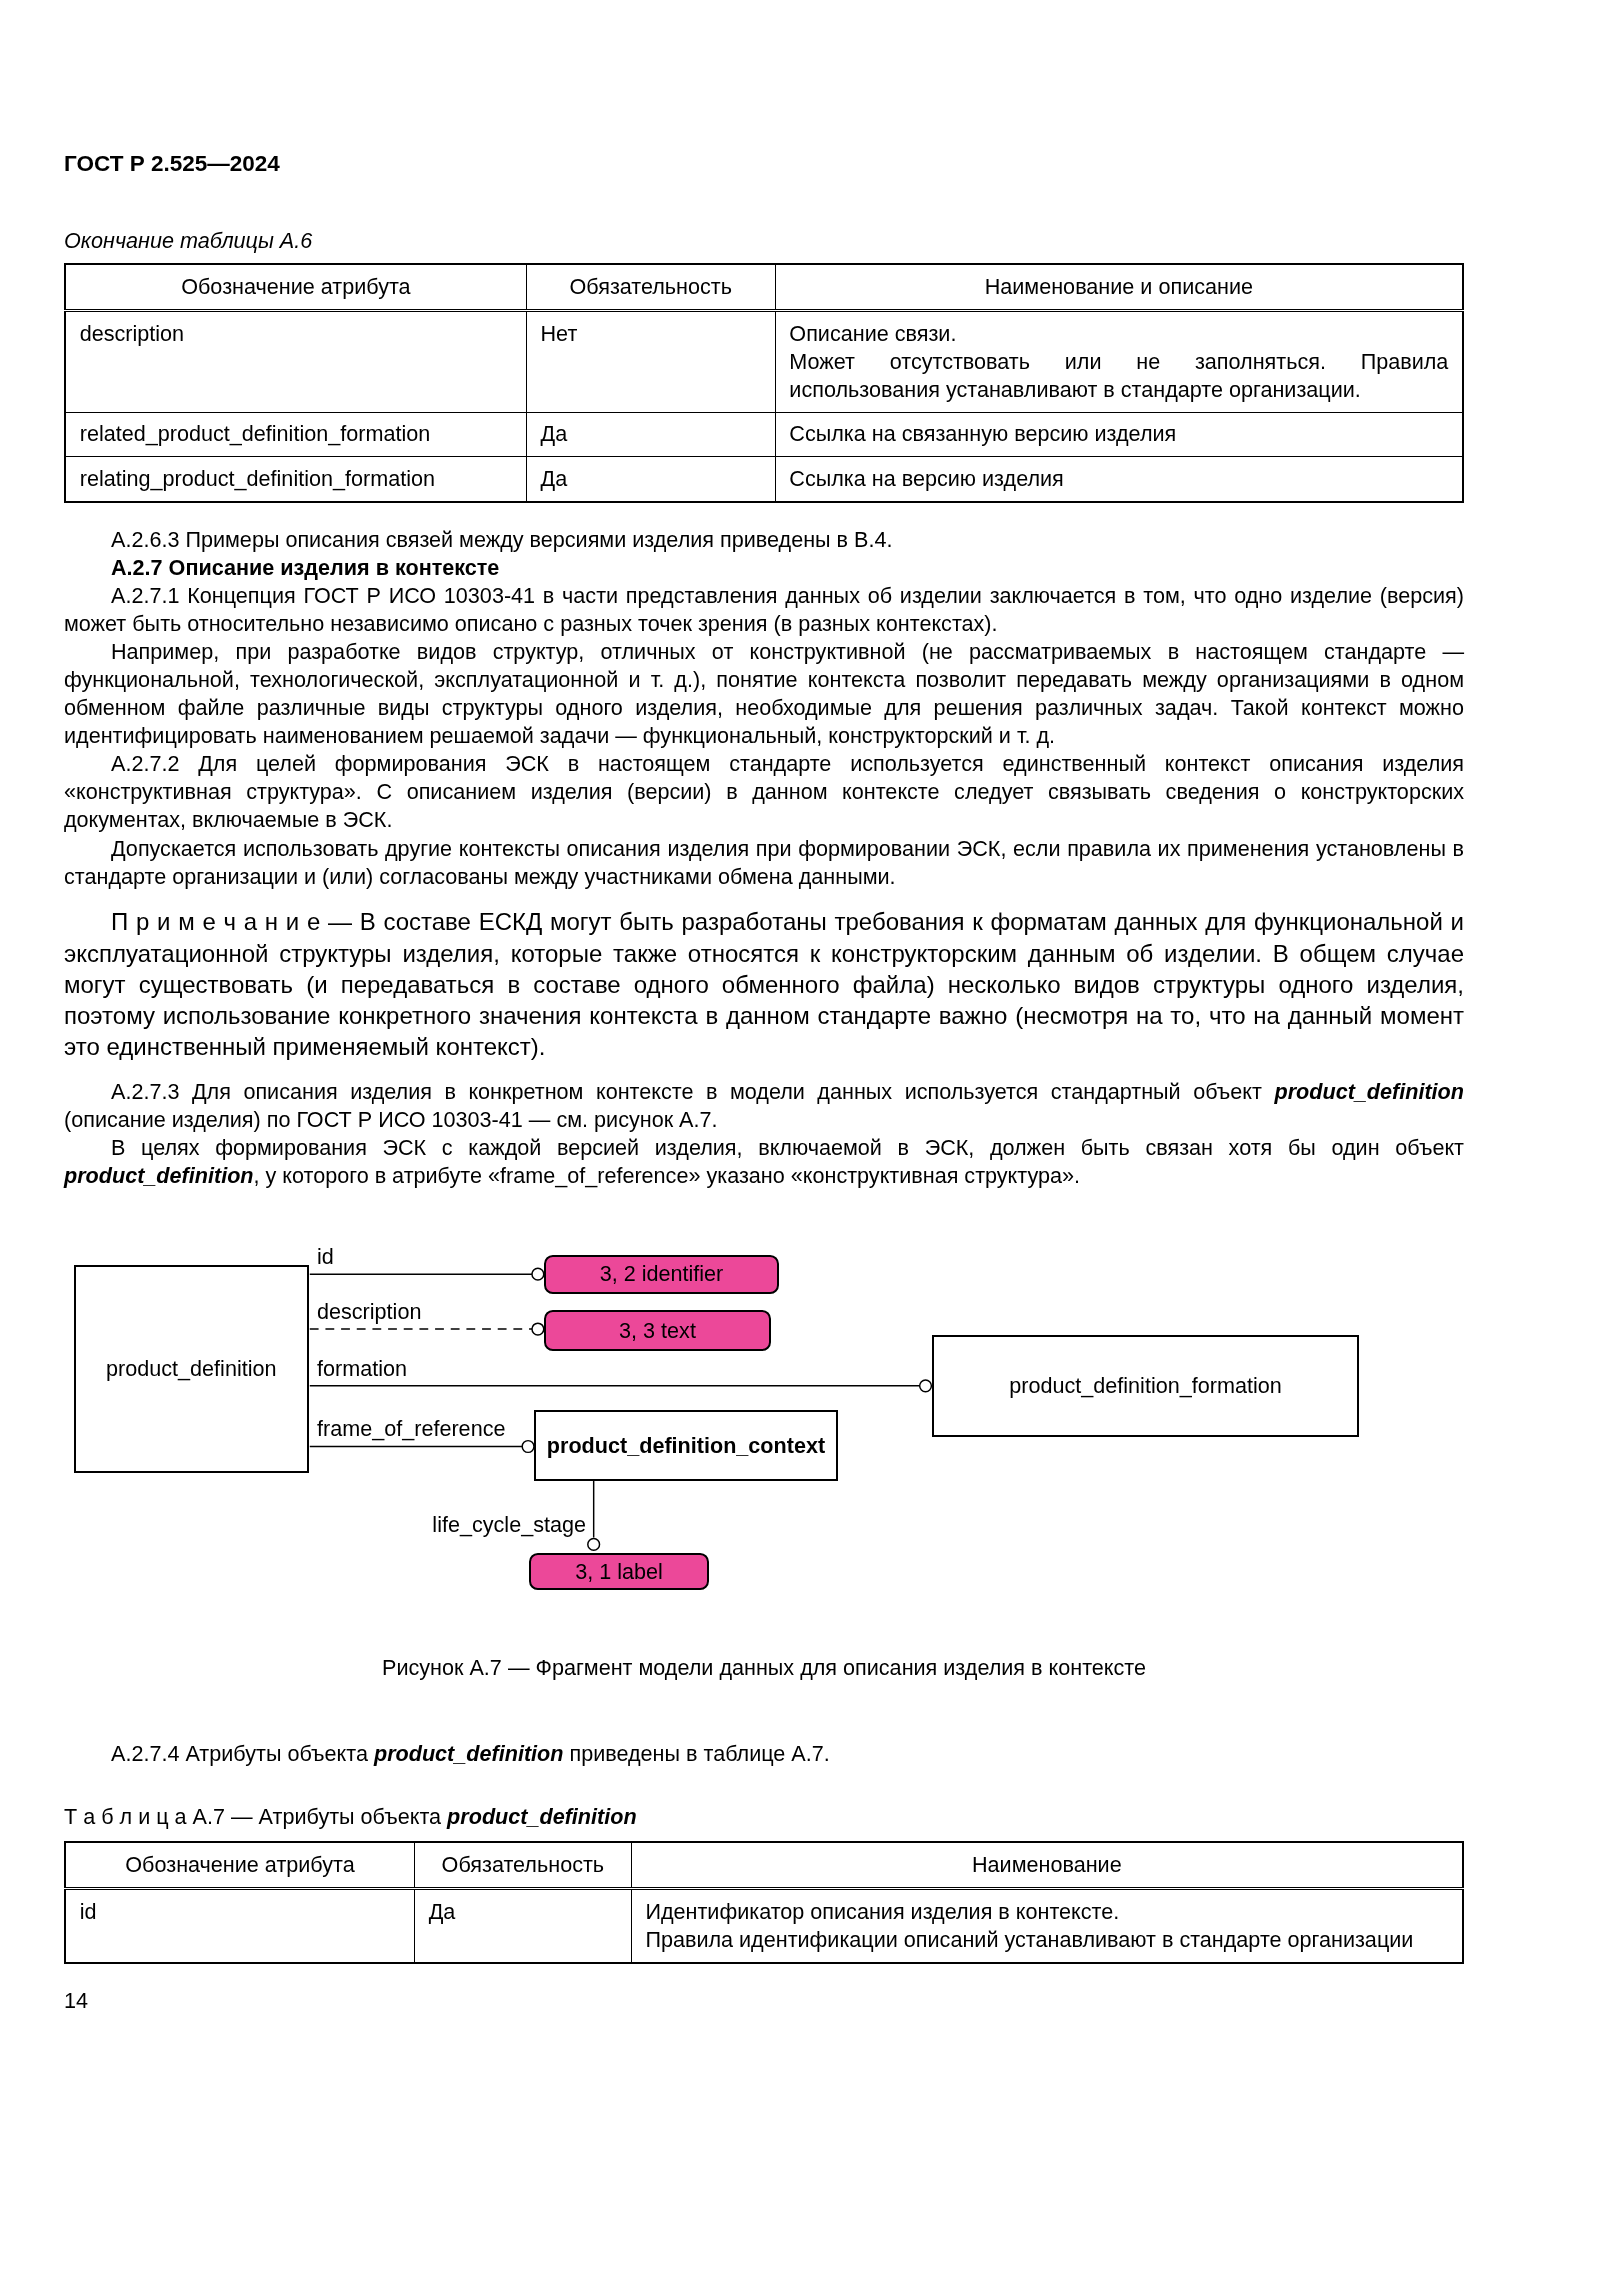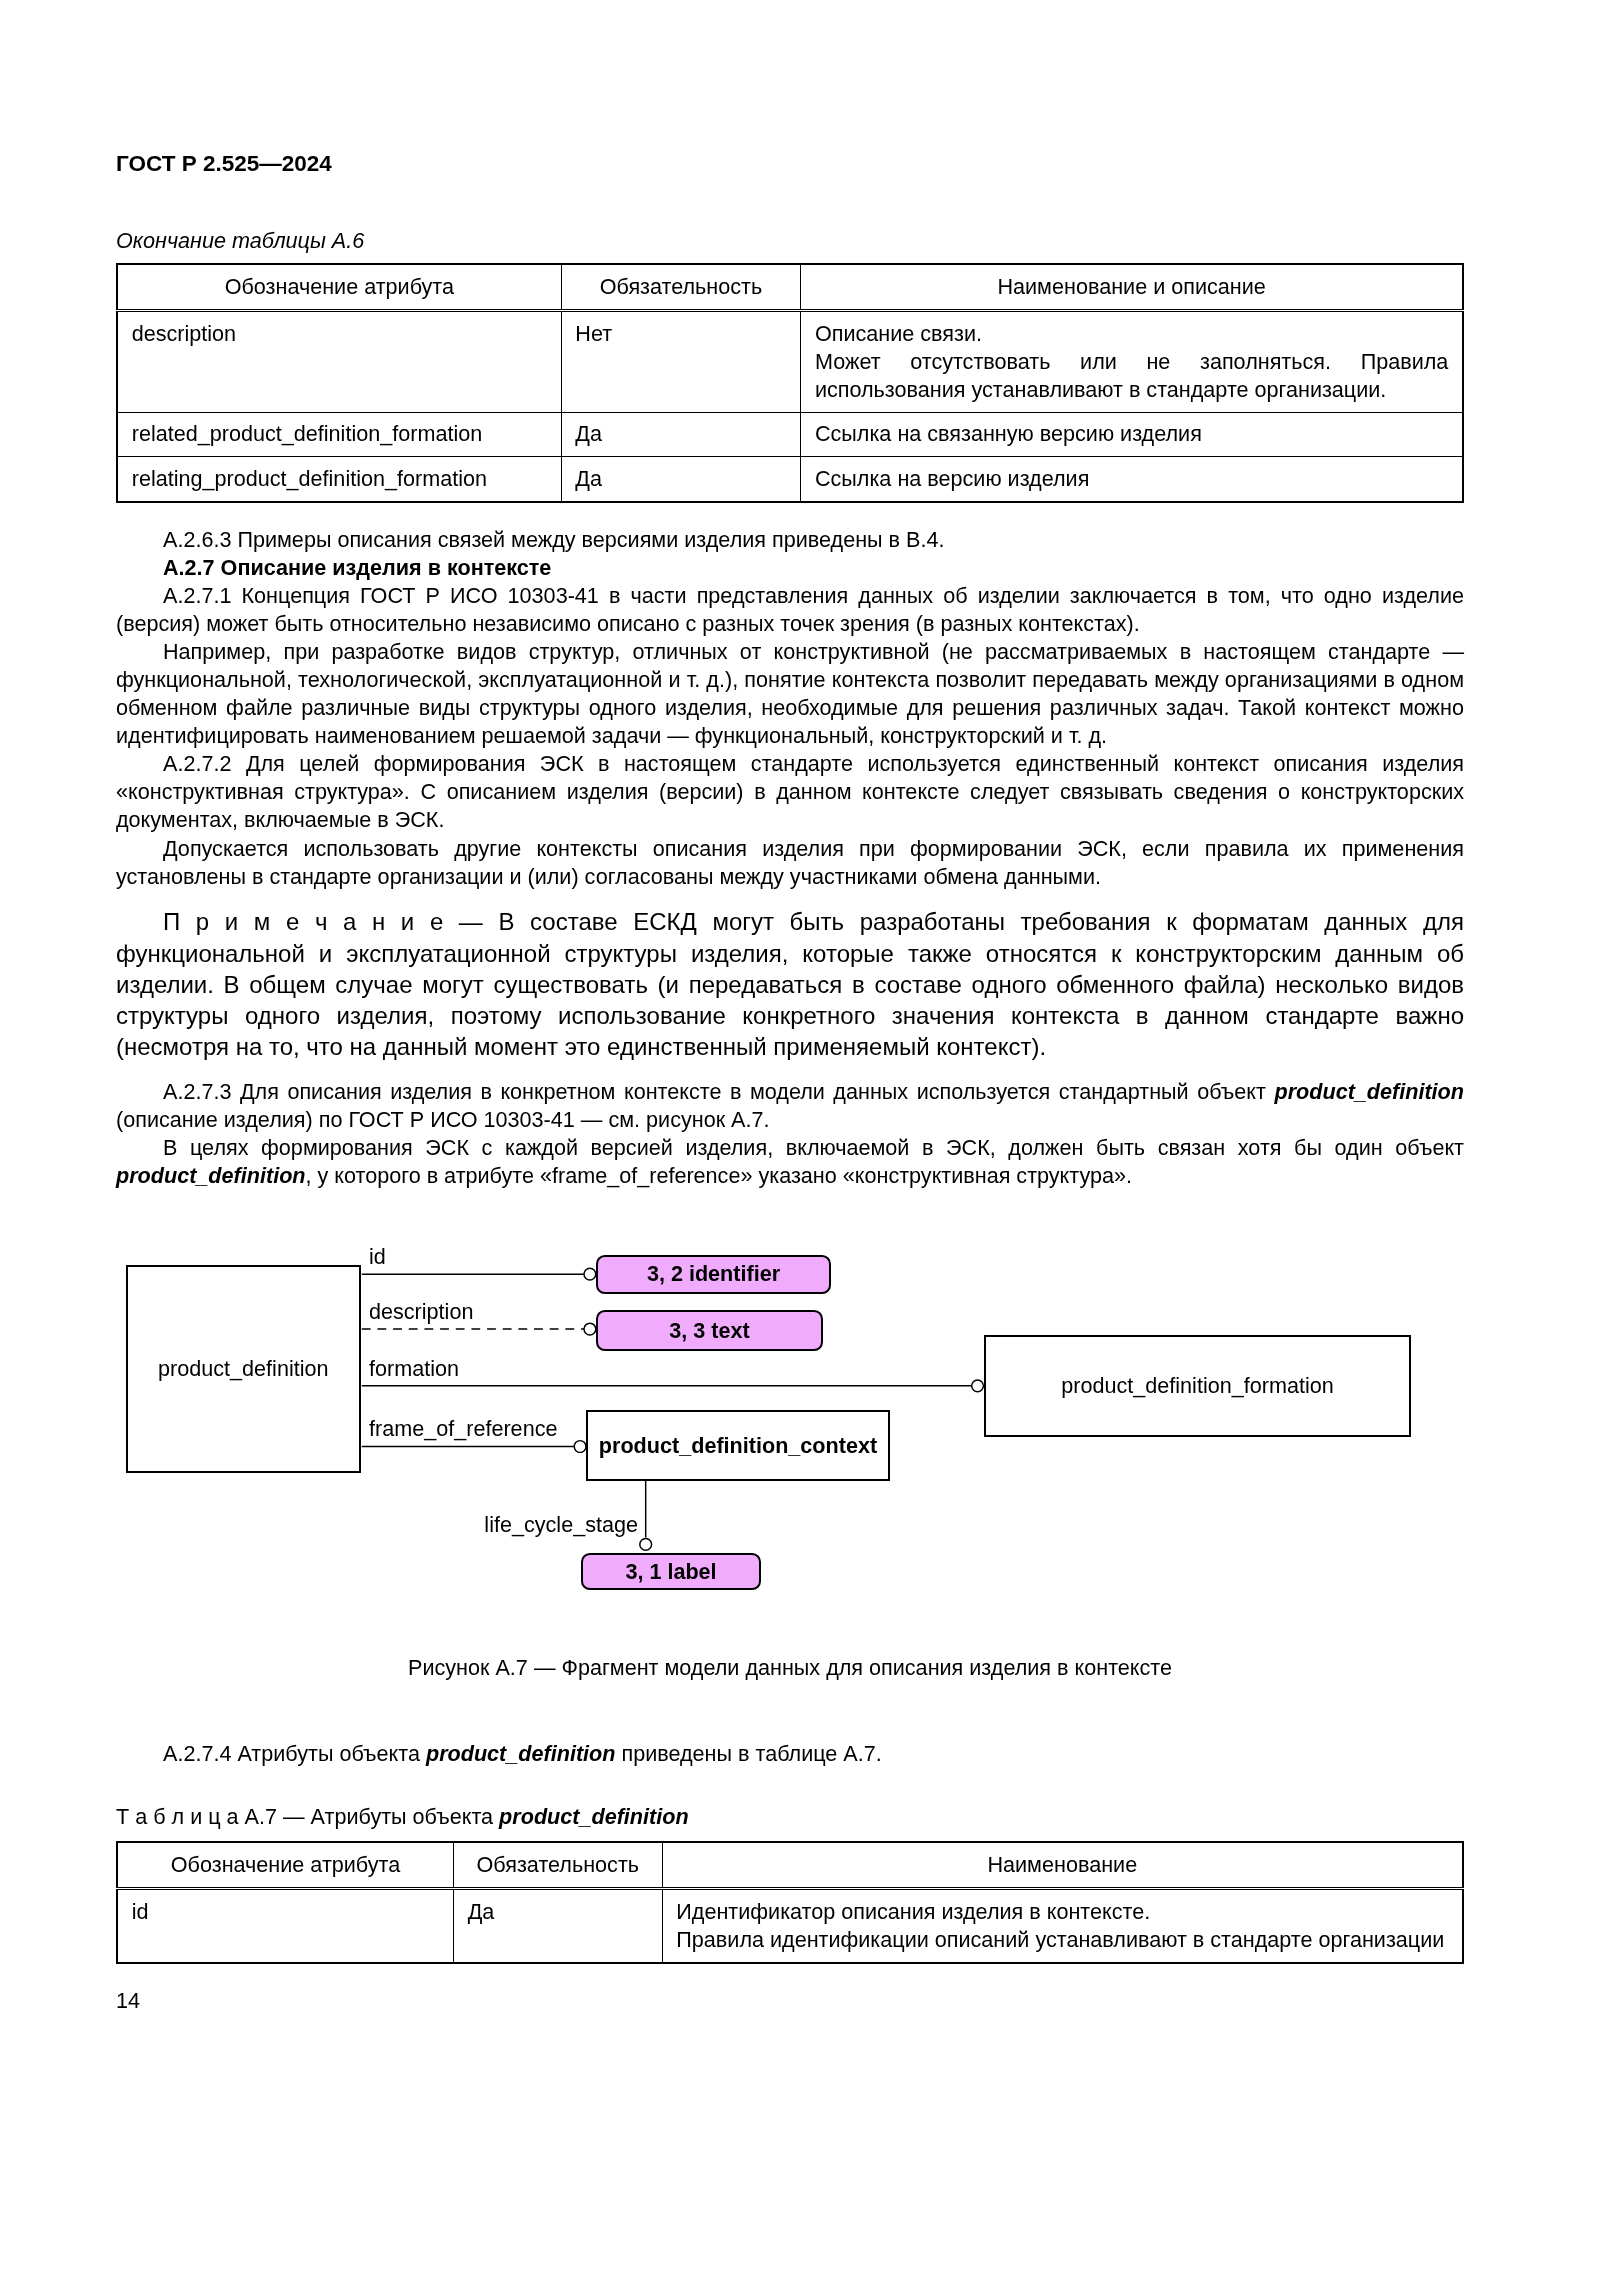--- a/index.html
+++ b/index.html
@@ -6,21 +6,21 @@
   html, body { background: #ffffff; }
   .page {
     position: relative;
     width: 1621px;
     height: 2293px;
     background: #ffffff;
     color: #000;
     font-family: "Liberation Sans", sans-serif;
     font-size: 21.6px;
     line-height: 1.3;
-    padding: 149px 157px 0 116px;
+    padding: 149px 157px 0 64px;
     overflow: hidden;
   }
   .doc-header { font-weight: bold; font-size: 22.5px; }
   .cont-label { font-style: italic; margin-top: 49px; margin-bottom: 7.8px; }
 
   table.gost { width: 100%; border-collapse: collapse; border: 2px solid #000; }
   table.gost th, table.gost td { border: 1px solid #000; vertical-align: top; }
   table.gost th {
     font-weight: normal;
     text-align: center;
@@ -36,22 +36,22 @@
   .note { font-size: 24px; margin: 15.7px 0; }
   .term { font-weight: bold; font-style: italic; }
 
   .diagram { position: relative; height: 372px; margin-top: 47px; }
   .dg-svg { position: absolute; left: 0; top: 0; }
   .dbox {
     position: absolute; border: 2px solid #000; background: #fff;
     display: flex; align-items: center; justify-content: center; text-align: center;
   }
   .doval {
-    position: absolute; border: 2px solid #000; border-radius: 8.8px; background: #f0abfc;
-    display: flex; align-items: center; justify-content: center; font-weight: bold;
+    position: absolute; border: 2px solid #000; border-radius: 8.8px; background: #ec4899;
+    display: flex; align-items: center; justify-content: center; font-weight: normal;
   }
   .dlabel { position: absolute; white-space: nowrap; }
   .dlabel-right { text-align: right; }
 
   .figure-caption { text-align: center; margin-top: 45px; }
   .para-a274 { margin-top: 58px; }
   .table-label { margin-top: 35px; margin-bottom: 9.8px; }
   .page-number { margin-top: 23.5px; }
 </style>
 </head>

